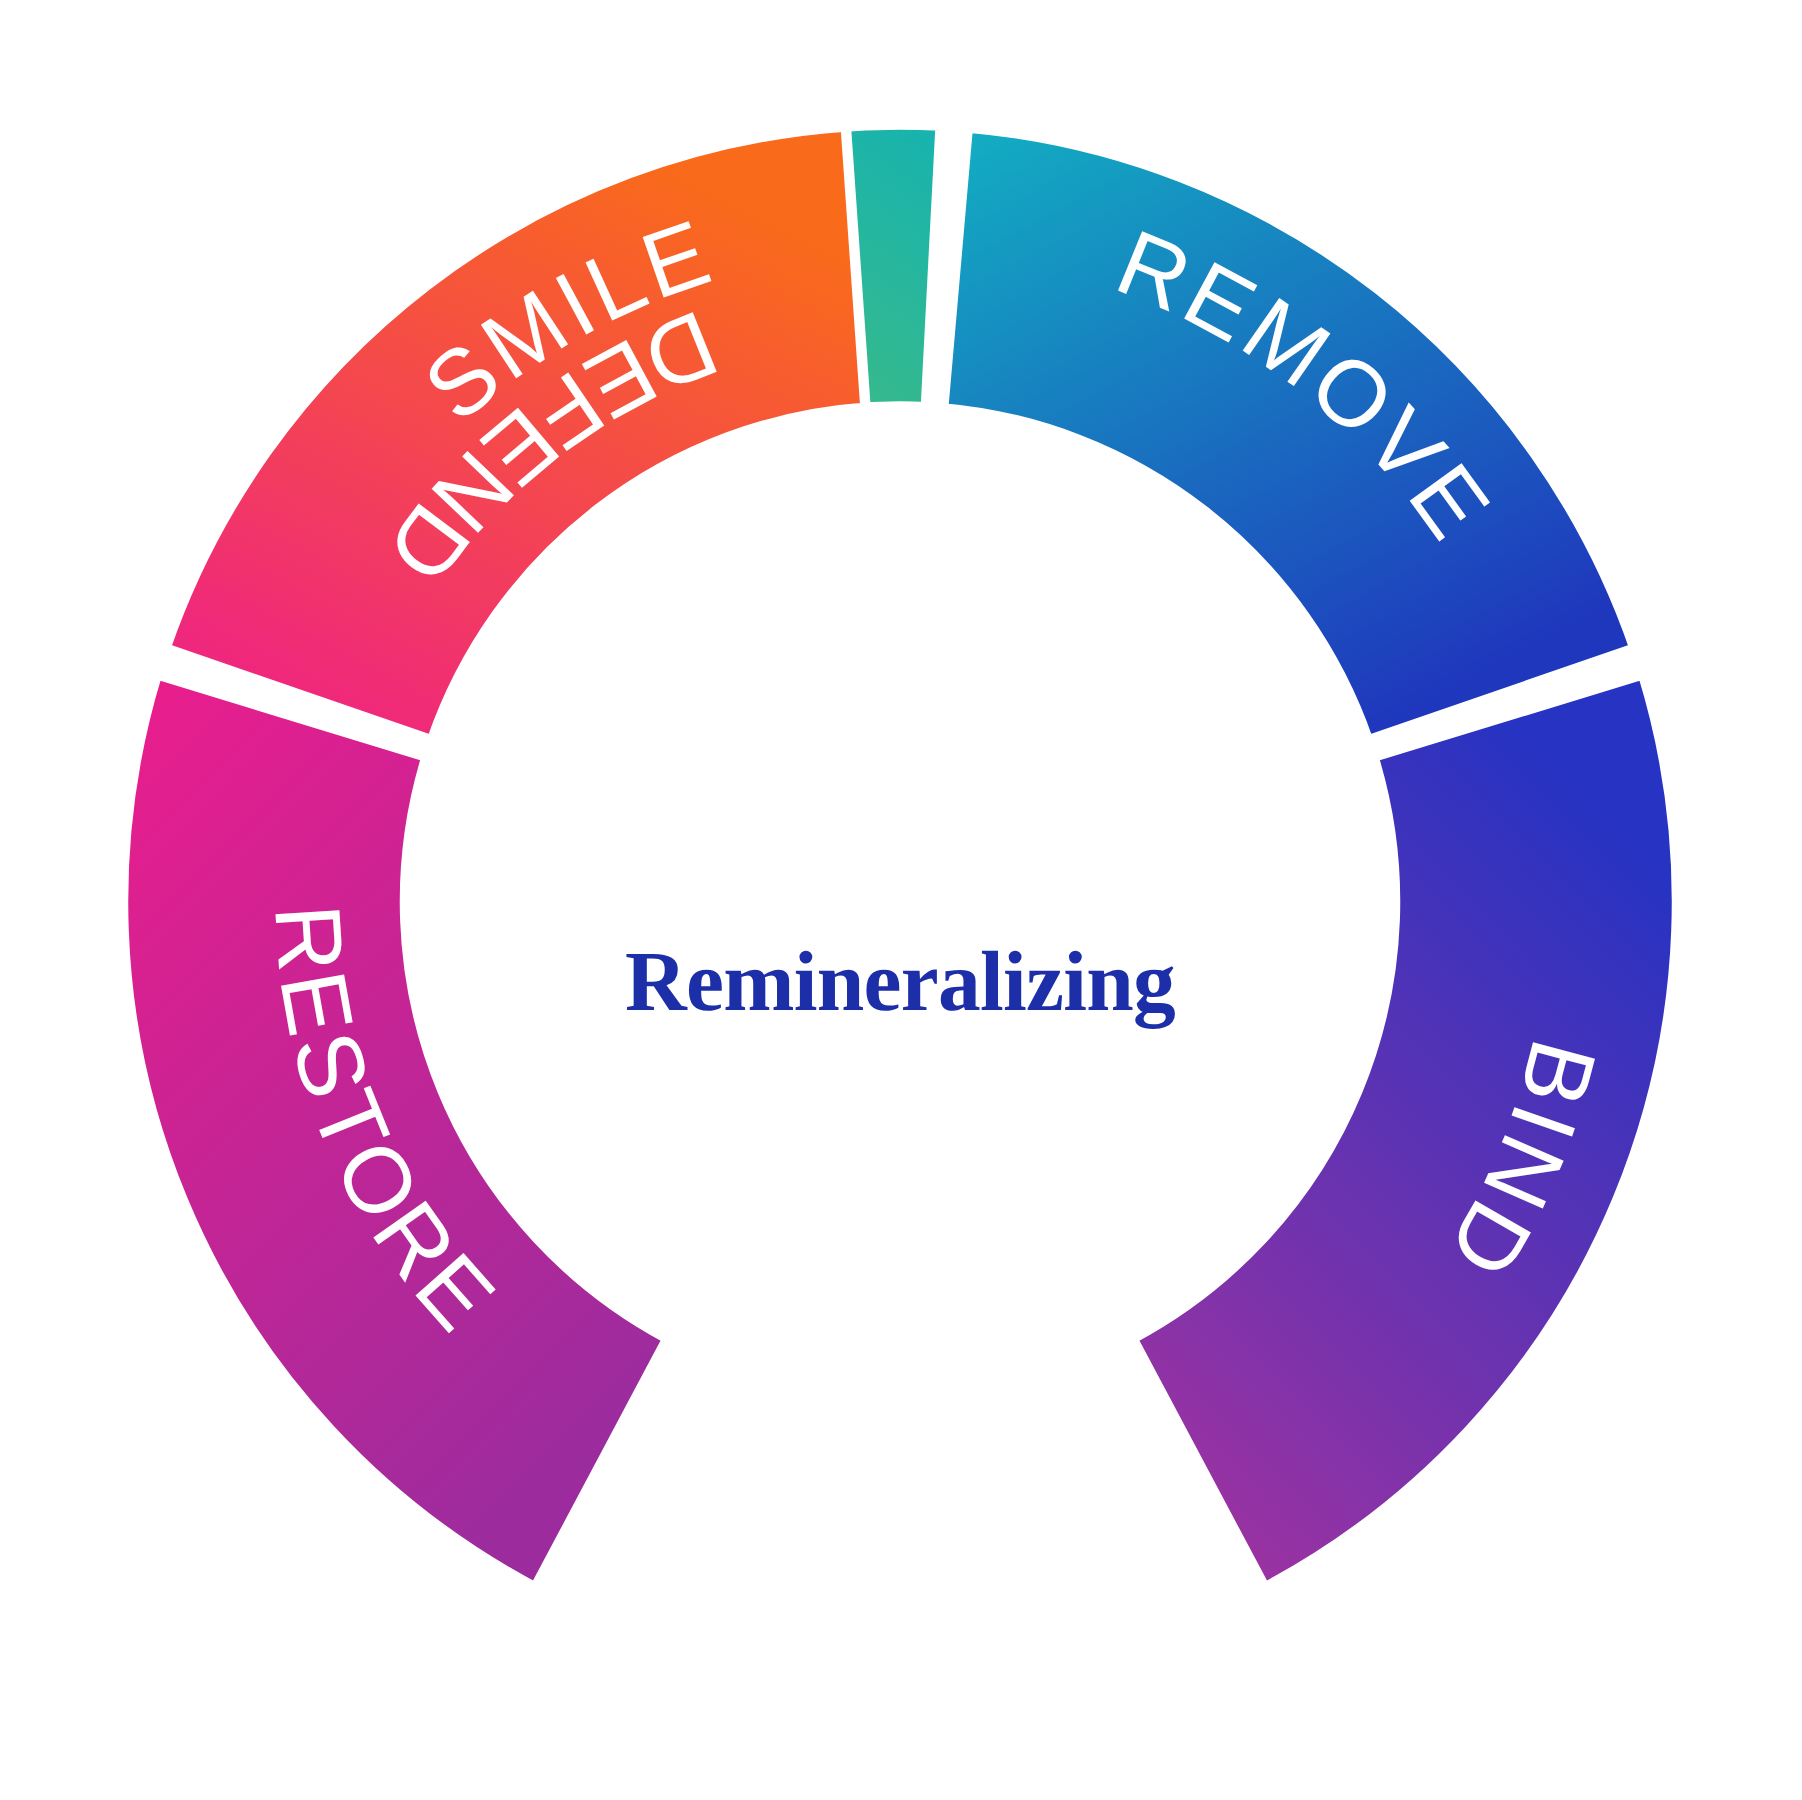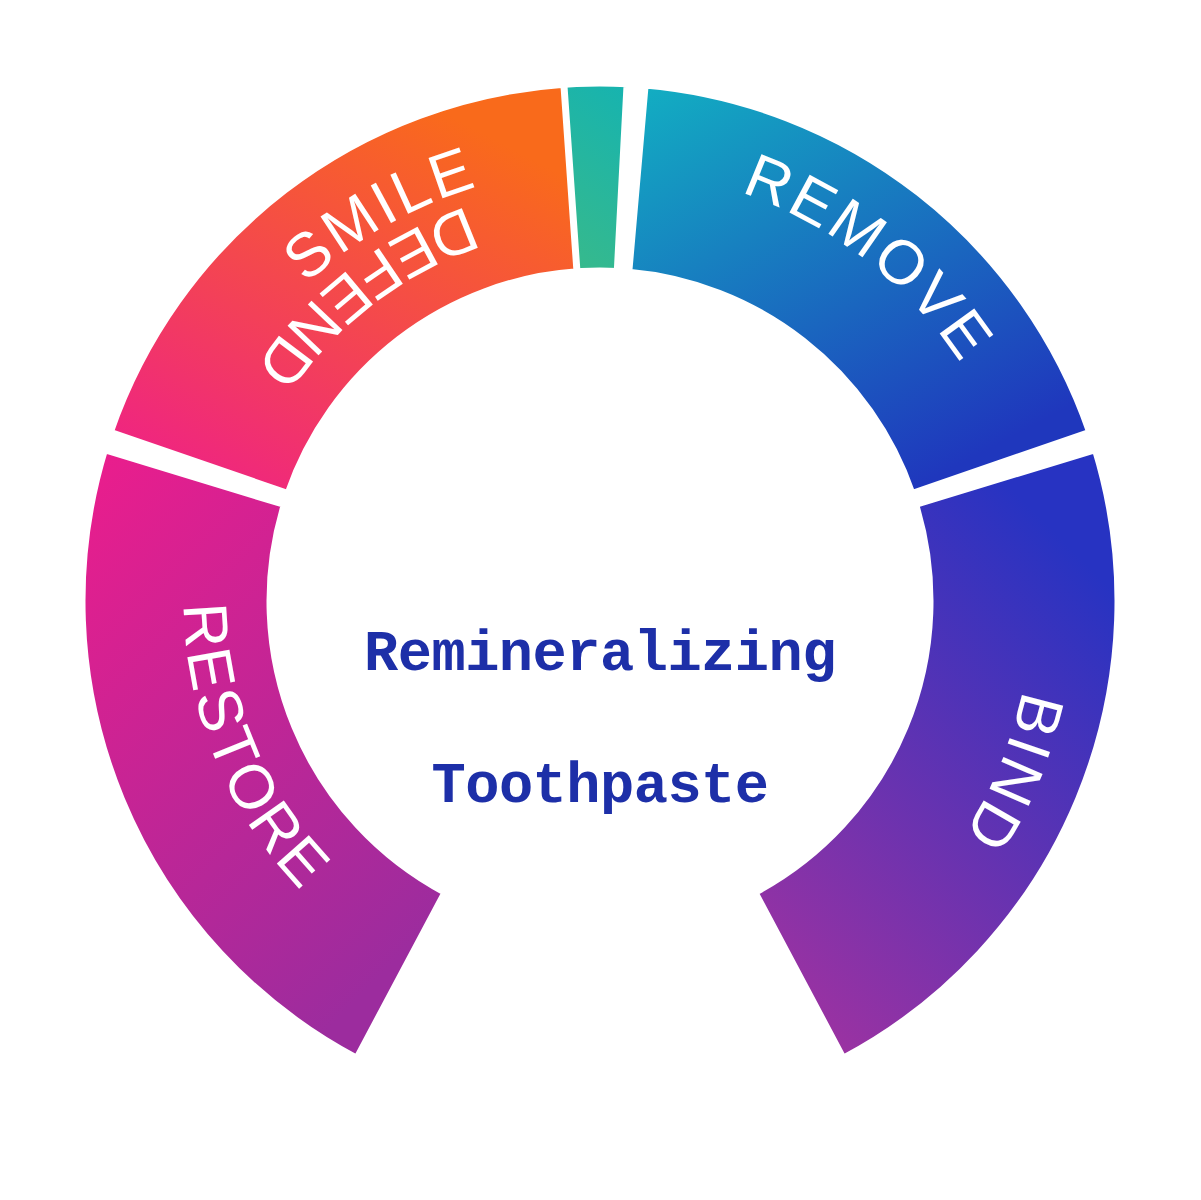--- a/index.html
+++ b/index.html
@@ -39,21 +39,21 @@
     font-size: 62px;
     letter-spacing: 3px;
     fill: #ffffff;
   }
   .center-title {
     position: absolute;
     left: 300px;
     top: 556px;
     width: 600px;
     text-align: center;
-    font-family: Liberation Mono, monospace;
+    font-family: Liberation Serif, serif;
     font-weight: bold;
     font-size: 57px;
     line-height: 1.16;
     color: #1d2fa8;
     letter-spacing: -0.5px;
     white-space: pre-line;
   }
 </style>
 </head>
 <body>
@@ -112,16 +112,15 @@
         <textPath href="#arc-restore" startOffset="50%" text-anchor="middle">RESTORE</textPath>
       </text>
       <text class="segment-label">
         <textPath href="#arc-defend" startOffset="50%" text-anchor="middle">DEFEND</textPath>
       </text>
     </g>
   </svg>
 
   <div class="center-title">
     <div>Remineralizing</div>
-    <div>Toothpaste</div>
   </div>
 
 </div>
 
 </body></html>

